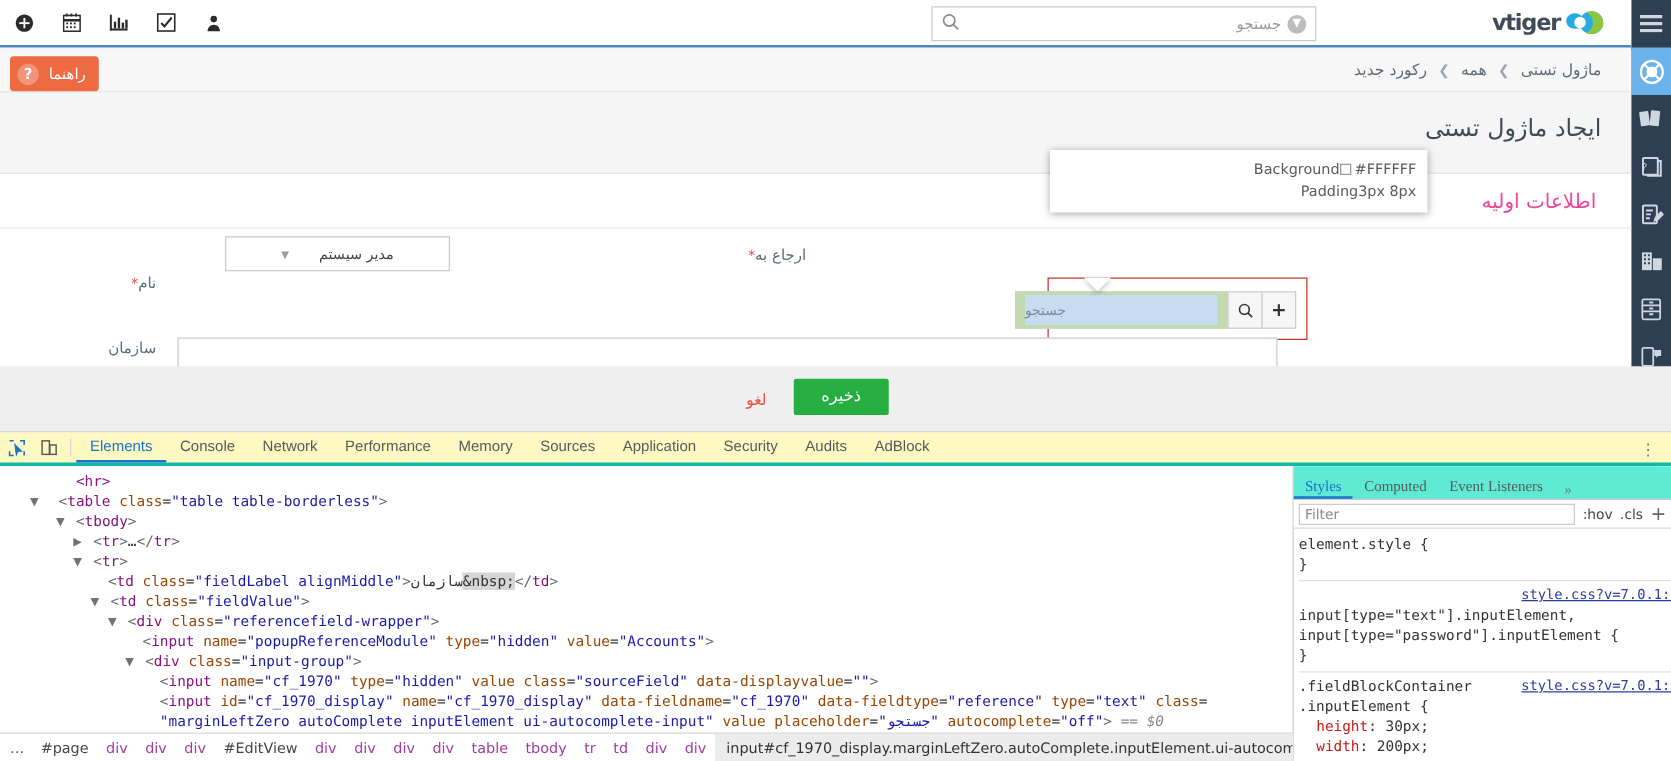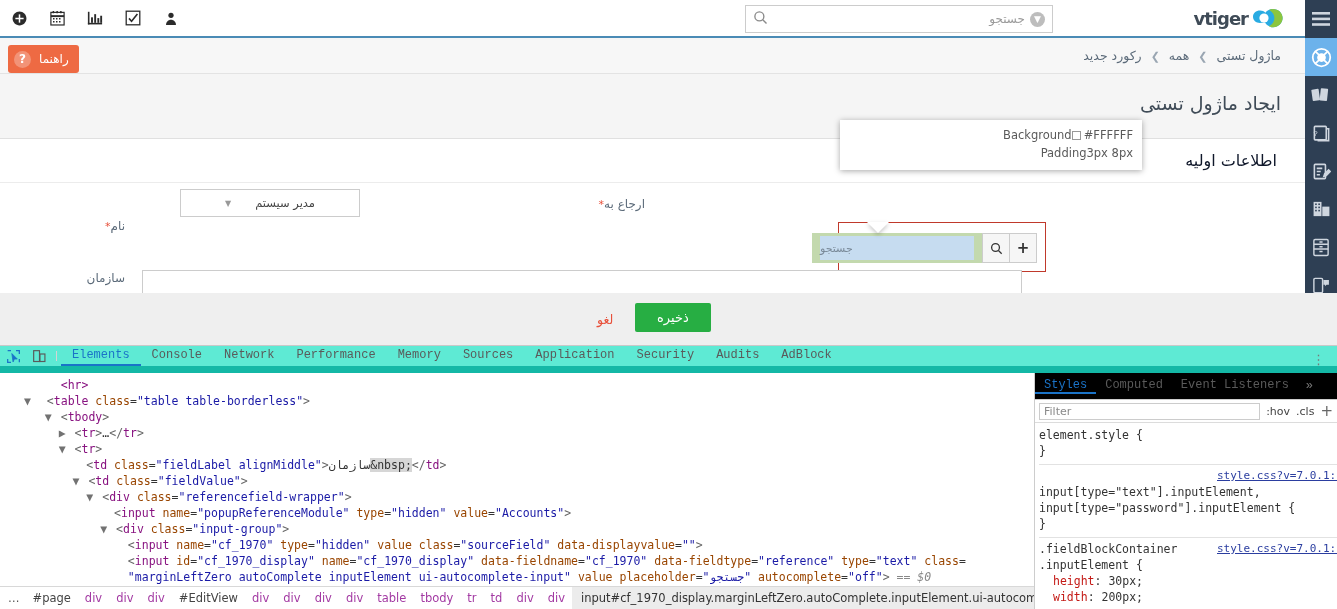--- a/index.html
+++ b/index.html
@@ -109,21 +109,21 @@
   .card {
     position: absolute; right: 32px; left: 0; top: 138px; height: 155px;
     background: #fff; border-top: 1px solid #e0e0e0;
   }
   .card-head {
     position: absolute; right: 0; left: 0; top: 0; height: 44px;
     border-bottom: 1px solid #ececec;
   }
   .card-head span {
     position: absolute; right: 28px; top: 12px;
-    font-size: 16px; color: #0f172a;
+    font-size: 16px; color: #ec4899;
   }
   .frow { position: absolute; right: 0; left: 0; height: 52px; }
   .frow.r1 { top: 44px; }
   .frow.r2 { top: 96px; }
   .lbl {
     position: absolute; font-size: 12px; color: #5c6b7a;
     top: 14px; direction: rtl;
   }
   .lbl .req { color: #e8503a; font-size: 11px; margin-left: 4px; }
   .lbl.c1 { right: 1180px; margin-top: 22px; }
@@ -227,23 +227,23 @@
   
   .devtools {
     position: absolute; left: 0; top: 345px;
     width: 1337px; height: 264px;
     background: #fff; direction: ltr;
     border-top: 1px solid #c9c9c9;
     font-family: "DejaVu Sans Mono", "Liberation Mono", monospace;
   }
   .dt-header {
     position: absolute; left: 0; right: 0; top: 0; height: 27px;
-    background: #5eead4; border-bottom: 7px solid #14b8a6;
+    background: #fef9c3; border-bottom: 3px solid #14b8a6;
     display: flex; align-items: stretch;
-    font-family: Liberation Mono, monospace;
+    font-family: Liberation Sans, sans-serif;
   }
   .dt-hico {
     width: 26px; display: flex; align-items: center; justify-content: center;
   }
   .dt-vsep { width: 1px; background: #d4d4d4; margin: 5px 4px; }
   .dt-tab {
     padding: 0 11px; display: flex; align-items: center;
     font-size: 12px; color: #5a5a5a; border-bottom: 2px solid transparent;
   }
   .dt-tab.active { color: #1a73c8; border-bottom-color: #1a73c8; }
@@ -277,23 +277,23 @@
     background: #c6c6c6; border-radius: 4px;
   }
   .dom-scroll .arw { position:absolute; left:2px; color:#8a8a8a; font-size:8px; }
 
   
   .styles-pane {
     position: absolute; right: 0; top: 27px; width: 303px; bottom: 0;
     background: #fff; border-left: 1px solid #cdcdcd;
   }
   .sp-tabs {
-    height: 27px; border-bottom: 1px solid #cdcdcd; background: #000000;
-    display: flex; align-items: center;
-    font-family: Liberation Mono, monospace;
+    height: 27px; border-bottom: 1px solid #cdcdcd; background: #5eead4;
+    display: flex; align-items: flex-end;
+    font-family: Liberation Serif, serif;
   }
   .sp-tab {
     padding: 0 9px; display: flex; align-items: center; font-size: 12px;
     color: #5a5a5a; border-bottom: 2px solid transparent;
   }
   .sp-tab.active { color: #1a73c8; border-bottom-color: #1a73c8; }
   .sp-more { padding: 0 8px; display:flex; align-items:center; color:#777; font-size: 12px;}
   .sp-filterbar {
     height: 23px; border-bottom: 1px solid #dcdcdc;
     display: flex; align-items: center; padding: 0 4px; gap: 6px;

